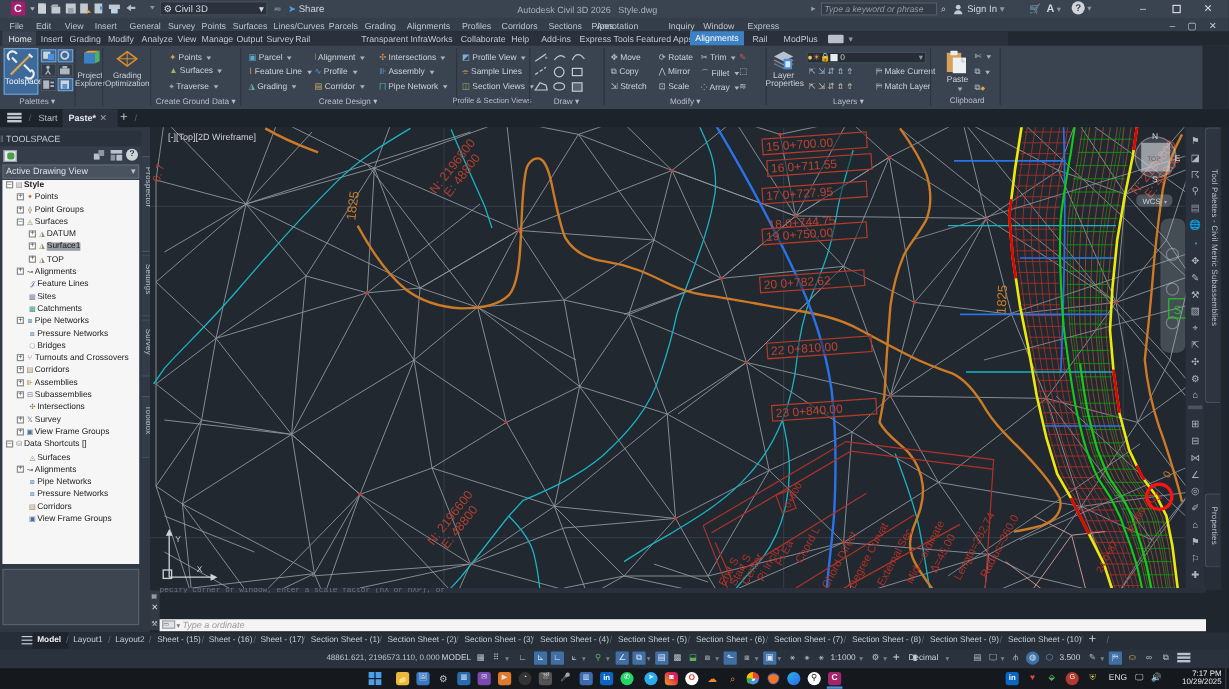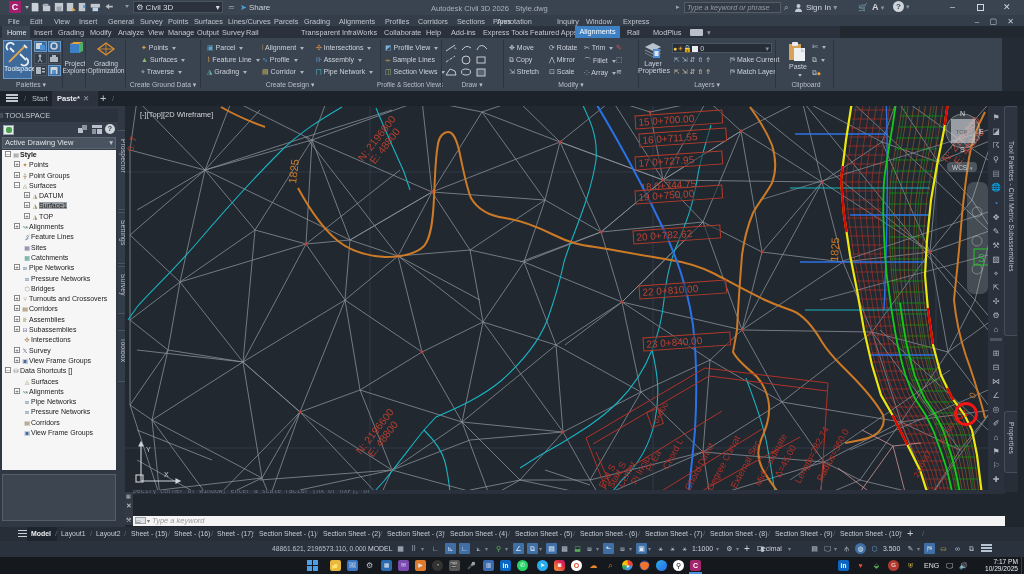--- a/index.html
+++ b/index.html
@@ -618,21 +618,21 @@
         <span class="vtext" style="left:3px;top:10px">Properties</span>
       </div>
 </div>
 <div class="abs" id="fredge"></div>
 <div class="abs" id="cmdwrap">
  <div class="abs" style="left:8px;top:-2px;width:872px;height:4px;background:#2a313c;color:#6a7582;font-family:'Liberation Mono',monospace;font-size:6.5px;overflow:hidden;line-height:4px">pecify corner of window, enter a scale factor (nX or nXP), or</div>
  <div class="abs" style="left:0;top:0;width:8px;height:33px;background:#333a44"></div>
  <div class="abs" style="left:1px;top:1px;color:#b9c2cc;font-size:5px">▦</div>
  <div class="abs" style="left:1px;top:10px;color:#d2d7dd;font-size:7px">✕</div>
  <div class="abs" style="left:1px;top:24px;color:#b9c2cc;font-size:6px">⚒</div>
- <div class="abs" id="cmdin"><span style="display:inline-block;width:11px;height:7px;background:#dfe3e8;border:1px solid #9aa2ac;margin:1px 1px 0 2px;vertical-align:top;font-size:5px;line-height:6px;color:#555">▭</span><span style="color:#777;font-size:6px">▾</span> <span style="font-style:italic;color:#9a9a9a">Type a keyword</span></div>
+ <div class="abs" id="cmdin"><span style="display:inline-block;width:11px;height:7px;background:#dfe3e8;border:1px solid #9aa2ac;margin:1px 1px 0 2px;vertical-align:top;font-size:5px;line-height:6px;color:#555">▭</span><span style="color:#777;font-size:6px">▾</span> <span style="font-style:italic;color:#9a9a9a">Type a ordinate</span></div>
 </div>
 <div class="abs" style="left:1024px;top:492px;width:0px;height:35px;background:#20262e"></div>
 <div class="abs" id="sheettabs">
  <div class="abs" style="left:18px;top:3px;width:11px;height:8px">
         <div style="height:1.4px;background:#c7cdd5;margin-bottom:1.4px"></div>
         <div style="height:1.4px;background:#c7cdd5;margin-bottom:1.4px"></div>
         <div style="height:1.4px;background:#c7cdd5"></div>
       </div>
  <div class="abs" style="left:27px;top:0;width:30px;height:14px;background:#1d242d"></div>
  <span class="stab" style="left:31px;color:#eef1f4;font-weight:bold">Model</span>

